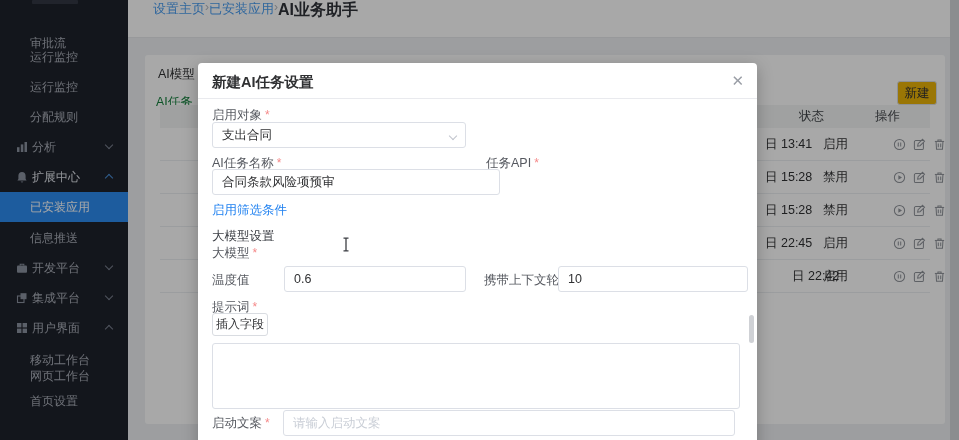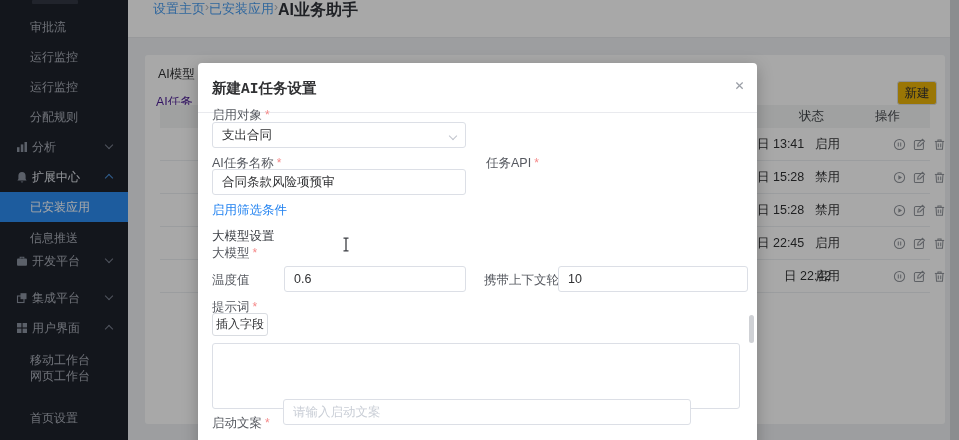--- a/index.html
+++ b/index.html
@@ -25,37 +25,37 @@
   
   .main { position:absolute; left:128px; top:0; width:831px; height:440px; z-index:1; }
   .topbar { position:absolute; left:0; top:0; width:831px; height:38px; background:#fff; border-bottom:1px solid #e7e9ec; }
   .crumbs { position:absolute; left:25px; top:0; height:38px; display:flex; align-items:flex-start; font-size:13px; }
   .crumb-link { color:#4a9def; cursor:pointer; }
   .crumb-sep { color:#b4b8bf; font-size:12px; }
   .crumb-cur { color:#2f3239; font-size:16px; font-weight:700; }
   .content-bg { position:absolute; left:0; top:38px; width:831px; height:402px; background:#eef0f3; }
   .card { position:absolute; left:17px; top:55px; width:800px; height:369px; background:#fff; border-radius:3px; }
   .vtab { position:absolute; font-size:12.5px; color:#303133; cursor:pointer; }
-  .vtab.sel { color:#4c1d95; }
+  .vtab.sel { color:#15803d; }
   .btn-new { position:absolute; left:752px; top:26px; width:40px; height:24px; background:#eab308; border:1px solid #d9dce1; border-radius:3px; font-size:12.5px; color:#303133; display:flex; align-items:center; justify-content:center; cursor:pointer; }
   .thead { position:absolute; left:15px; top:50px; width:770px; height:23px; background:#f3f5f4; }
   .th { position:absolute; top:0; height:23px; line-height:23px; font-size:12.5px; color:#404348; }
   .trow { position:absolute; left:15px; width:770px; height:33px; border-bottom:1px solid #eceef1; }
-  .td { position:absolute; top:0; height:33px; line-height:33px; font-size:12.5px; color:#303133; white-space:nowrap; }
+  .td { position:absolute; top:0; height:33px; line-height:33px; font-size:12.5px; color:#303133; white-space:nowrap;padding-left:8px; }
   .ops { position:absolute; left:733px; top:10px; display:flex; gap:7px; }
   .ops .op { width:13px; height:13px; cursor:pointer; }
   .ops svg { width:13px; height:13px; display:block; }
   .pagescroll { position:absolute; right:0; top:0; width:9px; height:440px; background:#d3d6da; z-index:1; }
 
   
   .overlay { position:absolute; inset:0; background:rgba(0,0,0,0.34); z-index:5; }
 
   
   .modal { position:absolute; left:198px; top:63px; width:559px; height:420px; background:#fff; border-radius:4px; box-shadow:0 4px 16px rgba(0,0,0,.25); z-index:10; }
-  .m-head { position:absolute; left:0; top:6px; width:559px; height:44px; border-bottom:1px solid #e9eaee;font-family:Liberation Mono, monospace; }
+  .m-head { position:absolute; left:0; top:0; width:559px; height:36px; border-bottom:1px solid #e9eaee; }
   .m-title { position:absolute; left:14px; top:10px; font-size:14.5px; font-weight:700; color:#303133; }
   .m-close { position:absolute; right:13px; top:8px; font-size:15px; color:#9a9ea6; cursor:pointer; line-height:20px; }
   .lbl { position:absolute; font-size:12.5px; color:#55585f; white-space:nowrap; }
   .req::after { content:"*"; color:#f58989; margin-left:3px; font-size:12px; }
   .inp { position:absolute; height:26px; border:1px solid #dcdfe6; border-radius:3px; font-size:12.5px; color:#303133; padding:0 9px; background:#fff; font-family:inherit; outline:none; }
   .inp::placeholder { color:#c9ced6; }
   .selbox { position:absolute; height:26px; border:1px solid #dcdfe6; border-radius:3px; font-size:12.5px; color:#303133; line-height:24px; padding:0 9px; background:#fff; cursor:pointer; }
   .selbox .chev-sel { position:absolute; right:9px; top:10px; width:6px; height:6px; border-right:1.3px solid #c0c4cc; border-bottom:1.3px solid #c0c4cc; transform:rotate(45deg); }
   .sel-focus { border:1px solid #e3e6ea; border-top:2px solid #3d8fe8; line-height:22px; }
   .sel-focus .ph { display:block; text-align:center; color:#d6d8dc; font-size:11px; }
@@ -68,21 +68,21 @@
   .cursor-ibeam svg { display:block; }
 </style>
 </head>
 <body>
 
 <div class="screen">
 
   <nav class="sidebar">
     <div class="s-topcut"></div>
     <div id="sidebar-items">
-        <div class="s-row" style="top: 12px;">
+        <div class="s-row" style="top: 28px;">
           <span class="txt">审批流</span>
         </div>
         <div class="s-row" style="top: 42px;">
           <span class="txt">运行监控</span>
         </div>
         <div class="s-row" style="top: 72px;">
           <span class="txt">运行监控</span>
         </div>
         <div class="s-row" style="top: 102px;">
           <span class="txt">分配规则</span>
@@ -107,21 +107,21 @@
           </span>
           <span class="txt">扩展中心</span>
           <span class="chev up blue"></span>
         </div>
         <div class="s-row s-sel" style="top: 192px;">
           <span class="txt">已安装应用</span>
         </div>
         <div class="s-row" style="top: 223px;">
           <span class="txt">信息推送</span>
         </div>
-        <div class="s-row s-group" style="top: 246px; text-align: center;">
+        <div class="s-row s-group" style="top: 253px; text-align: center;">
           <span class="gicon">
             <svg viewBox="0 0 12 12">
               <rect x="1" y="3.6" width="10" height="7.2" rx="1" fill="#8a92a0"></rect>
               <path d="M4.2 3.4V2.2h3.6v1.2" stroke="#8a92a0" stroke-width="1.1" fill="none"></path>
             </svg>
           </span>
           <span class="txt">开发平台</span>
           <span class="chev down"></span>
         </div>
         <div class="s-row s-group" style="top: 283px;">
@@ -145,21 +145,21 @@
           </span>
           <span class="txt">用户界面</span>
           <span class="chev up"></span>
         </div>
         <div class="s-row" style="top: 345px;">
           <span class="txt">移动工作台</span>
         </div>
         <div class="s-row" style="top: 361px;">
           <span class="txt">网页工作台</span>
         </div>
-        <div class="s-row" style="top: 403px;">
+        <div class="s-row" style="top: 386px;">
           <span class="txt">首页设置</span>
         </div>
       </div>
   </nav>
 
   <div class="main">
     <div class="topbar">
       <div class="crumbs">
         <span class="crumb-link">设置主页</span>
         <span class="crumb-sep">›</span>
@@ -321,21 +321,21 @@
       <div class="m-close">✕</div>
     </div>
 
     <div class="lbl req" style="left:14px; top:44px;">启用对象</div>
     <div class="selbox" style="left:14px; top:59px; width:254px;">
       <span>支出合同</span>
       <span class="chev-sel"></span>
     </div>
 
     <div class="lbl req" style="left:14px; top:92px;">AI任务名称</div>
-    <input class="inp" style="left: 14px; top: 106px; width: 254px;" value="合同条款风险项预审">
+    <input class="inp" style="left: 14px; top: 106px; width: 288px;" value="合同条款风险项预审">
     <div class="lbl req" style="left:288px; top:92px;">任务API</div>
 
     <div class="m-link" style="left:14px; top:139px;">启用筛选条件</div>
 
     <div class="m-section" style="left:14px; top:165px;">大模型设置</div>
     <div class="lbl req" style="left:14px; top:182px;">大模型</div>
     <div class="cursor-ibeam">
       <svg viewBox="0 0 10 15" width="10" height="15">
           <path d="M2.5 1.2 H7.5 M5 1.2 V13.8 M2.5 13.8 H7.5" stroke="#3d3f44" stroke-width="1.3" fill="none"></path>
         </svg>
@@ -344,17 +344,17 @@
     <div class="lbl" style="left:14px; top:209px;">温度值</div>
     <input class="inp" style="left: 86px; top: 203px; width: 182px;" value="0.6">
     <div class="lbl req" style="left:286px; top:209px;">携带上下文轮数</div>
     <input class="inp" style="left: 360px; top: 203px; width: 190px;" value="10">
 
     <div class="lbl req" style="left:14px; top:236px;">提示词</div>
     <div class="btn-insert">插入字段</div>
     <textarea class="m-textarea" style=""></textarea>
 
     <div class="lbl req" style="left:14px; top:352px;">启动文案</div>
-    <input class="inp" style="left: 85px; top: 336px; width: 408px;" placeholder="请输入启动文案">
+    <input class="inp" style="left: 85px; top: 347px; width: 452px;" placeholder="请输入启动文案">
 
     <div class="m-scrollthumb"></div>
   </div>
 </div>
 
 </body></html>

